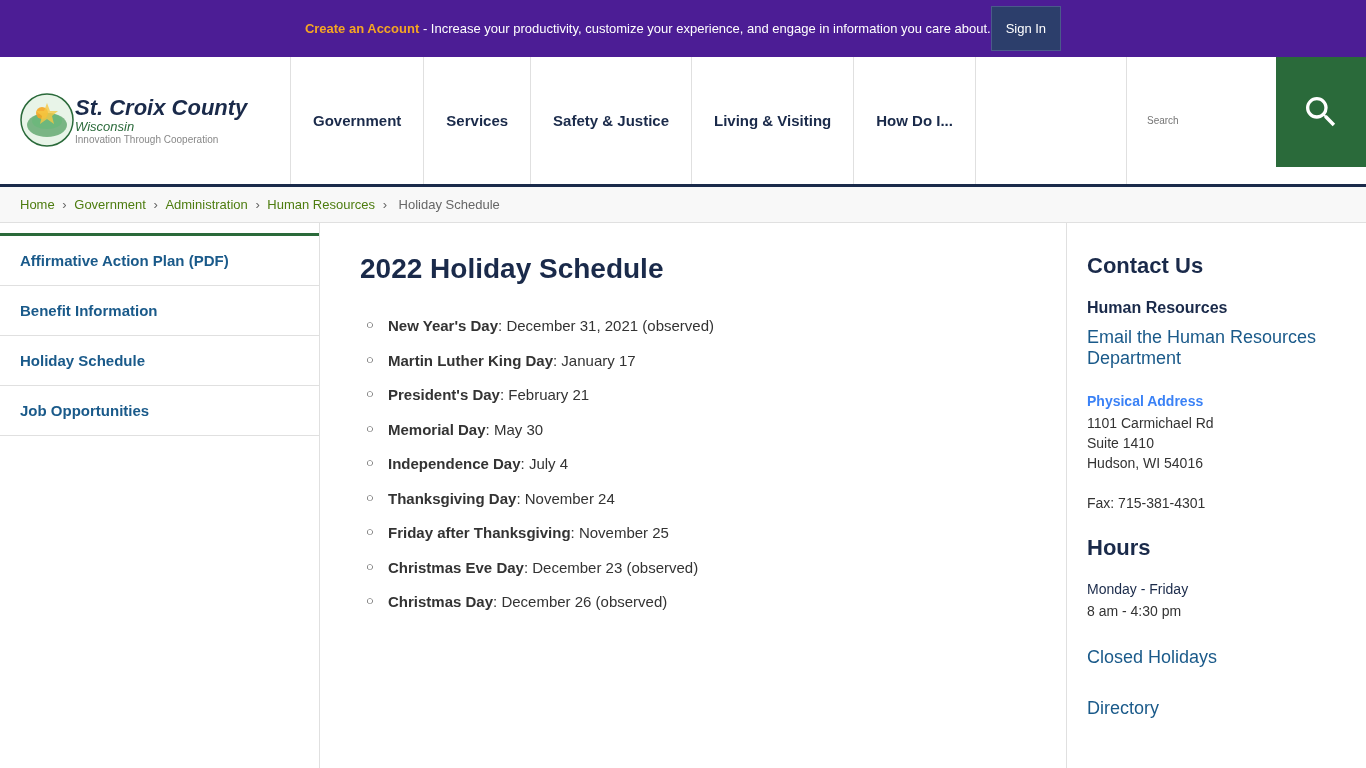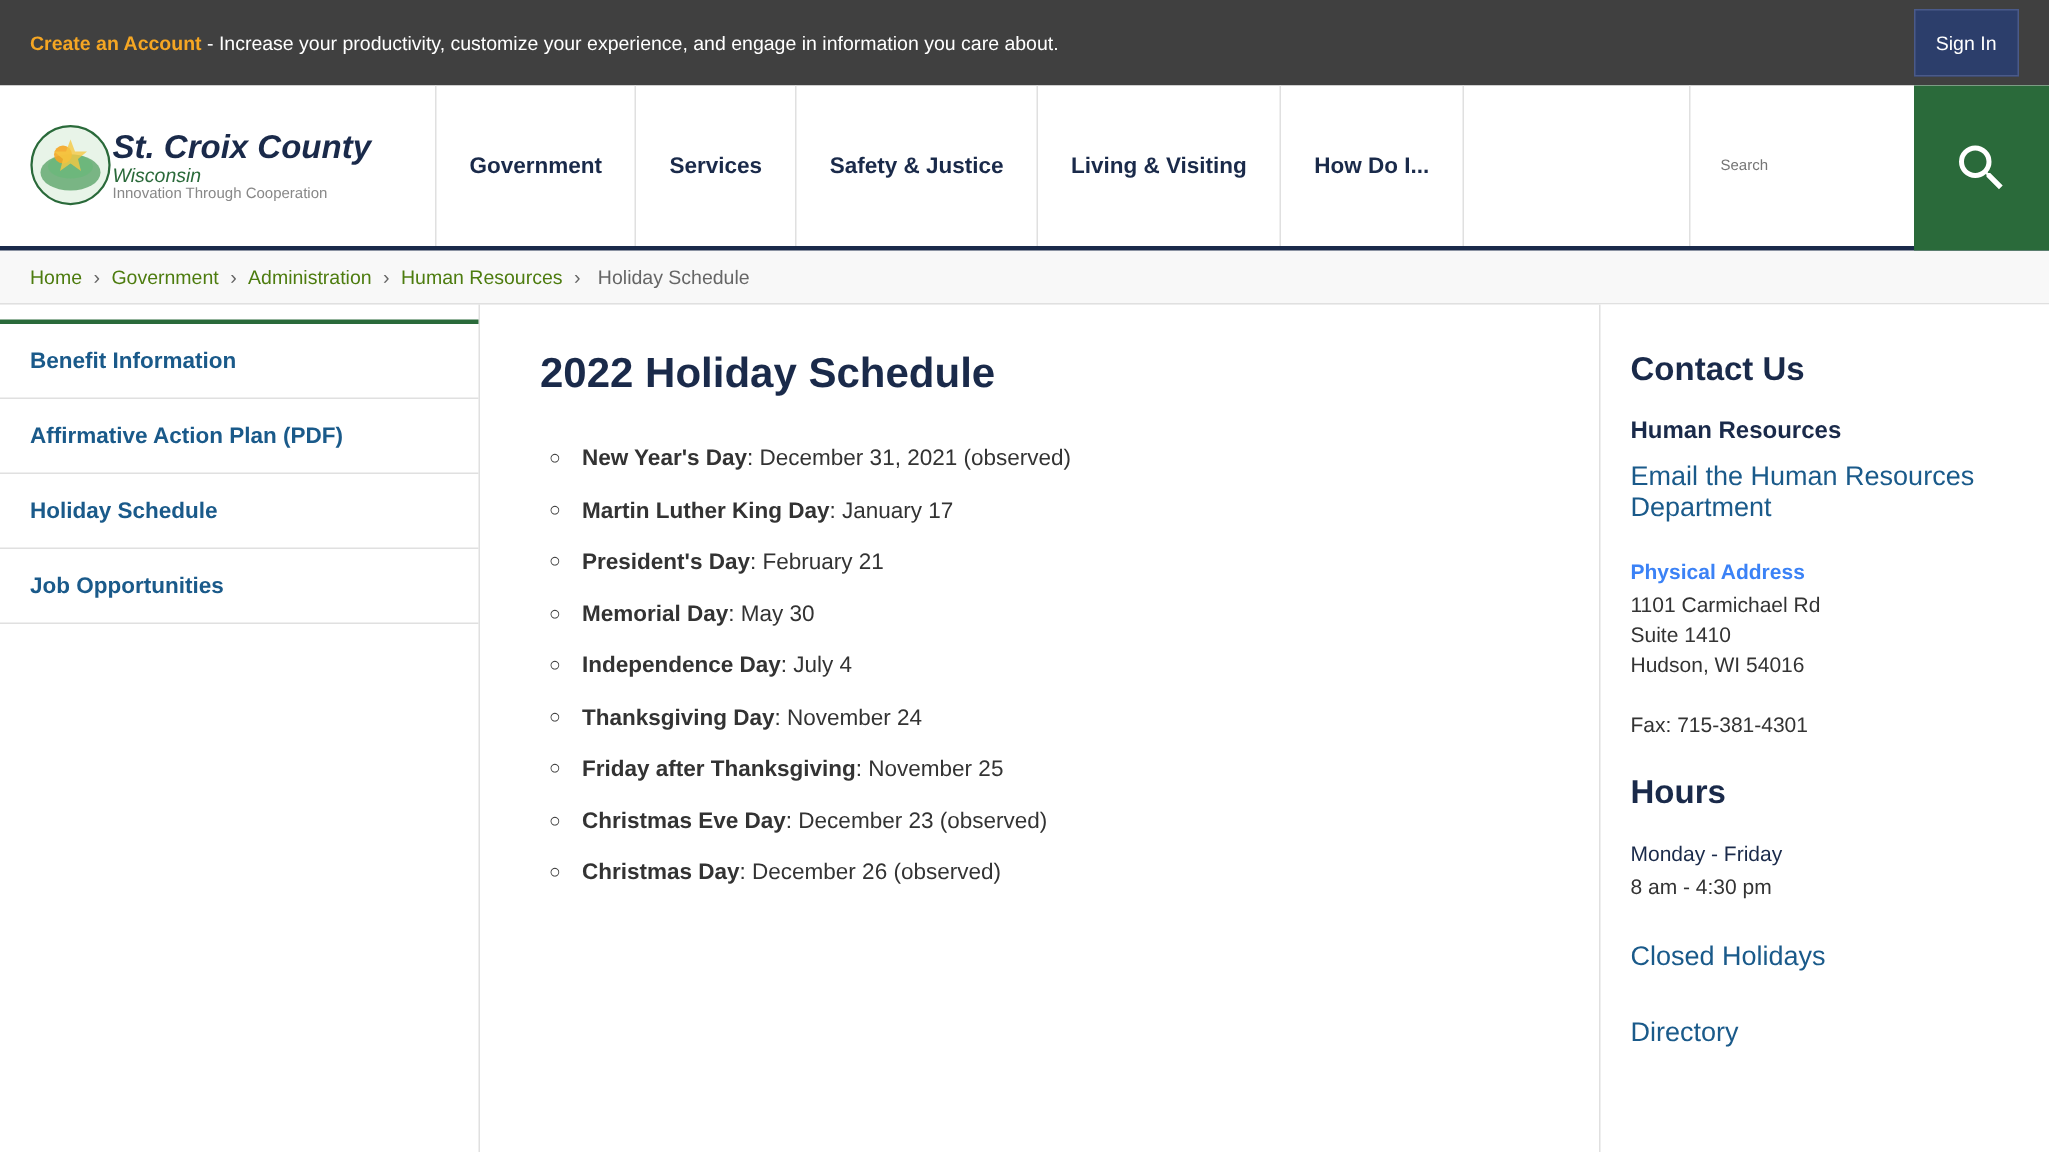--- a/index.html
+++ b/index.html
@@ -1,45 +1,45 @@
 <!DOCTYPE html>
 <html><head>
   <meta charset="utf-8">
   <style>
     * { box-sizing: border-box; margin: 0; padding: 0; }
     body { font-family: Arial, sans-serif; font-size: 15px; color: #333; background: #fff; }
 
     
     .top-bar {
-      background: #404040;
+      background: #4c1d95;
       color: #fff;
       padding: 6px 20px;
       font-size: 13px;
       display: flex;
-      justify-content: space-between;
+      justify-content: center;
       align-items: center;
     }
     .top-bar a { color: #f5a623; text-decoration: none; font-weight: bold; }
     .top-bar .sign-in {
       background: #2c3e6b;
       border: 1px solid #4a5a8a;
       color: #fff;
       padding: 14px 14px;
       cursor: pointer;
       font-size: 13px;
     }
 
     
     .header {
       display: flex;
       align-items: center;
       background: #fff;
       border-bottom: 3px solid #1a2a4a;
       padding: 0 20px;
-      height: 110px;
+      height: 130px;
       position: relative;
     }
     .logo-area {
       display: flex;
       align-items: center;
       min-width: 270px;
     }
     .logo-text {
       display: flex;
       flex-direction: column;
@@ -273,22 +273,22 @@
   <a>Administration</a>
   <span> › </span>
   <a>Human Resources</a>
   <span> › </span>
   <span>Holiday Schedule</span>
 </div>
 
 <div class="main-layout">
 
   <aside class="sidebar">
+    <a>Affirmative Action Plan (PDF)</a>
     <a>Benefit Information</a>
-    <a>Affirmative Action Plan (PDF)</a>
     <a>Holiday Schedule</a>
     <a>Job Opportunities</a>
   </aside>
 
   <main class="content">
     <h1>2022 Holiday Schedule</h1>
     <ul class="holiday-list">
       <li><strong>New Year's Day</strong><span>: December 31, 2021 (observed)</span></li>
       <li><strong>Martin Luther King Day</strong><span>: January 17</span></li>
       <li><strong>President's Day</strong><span>: February 21</span></li>

